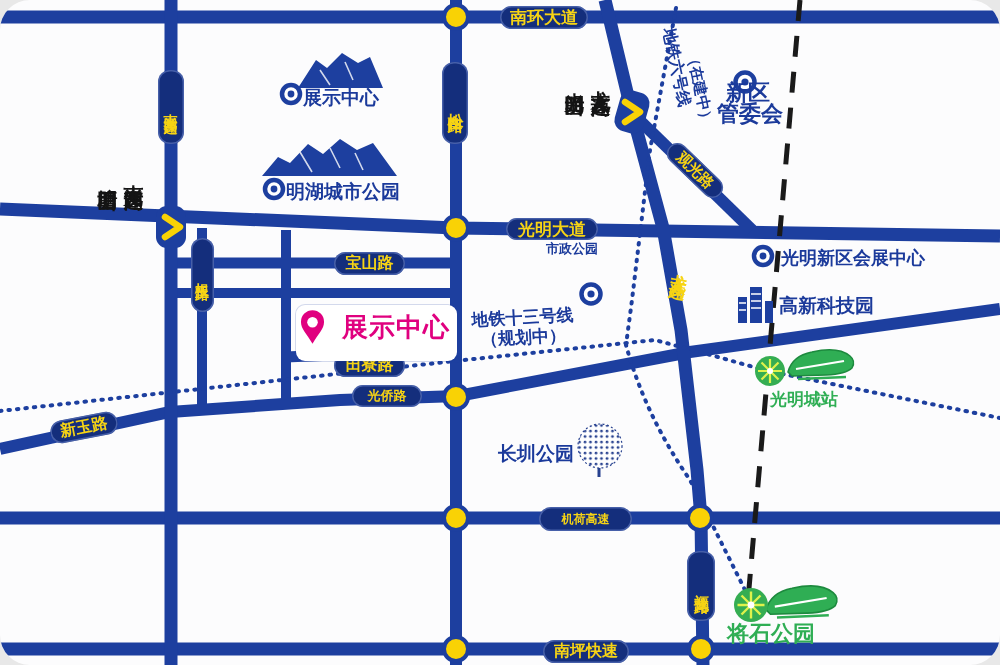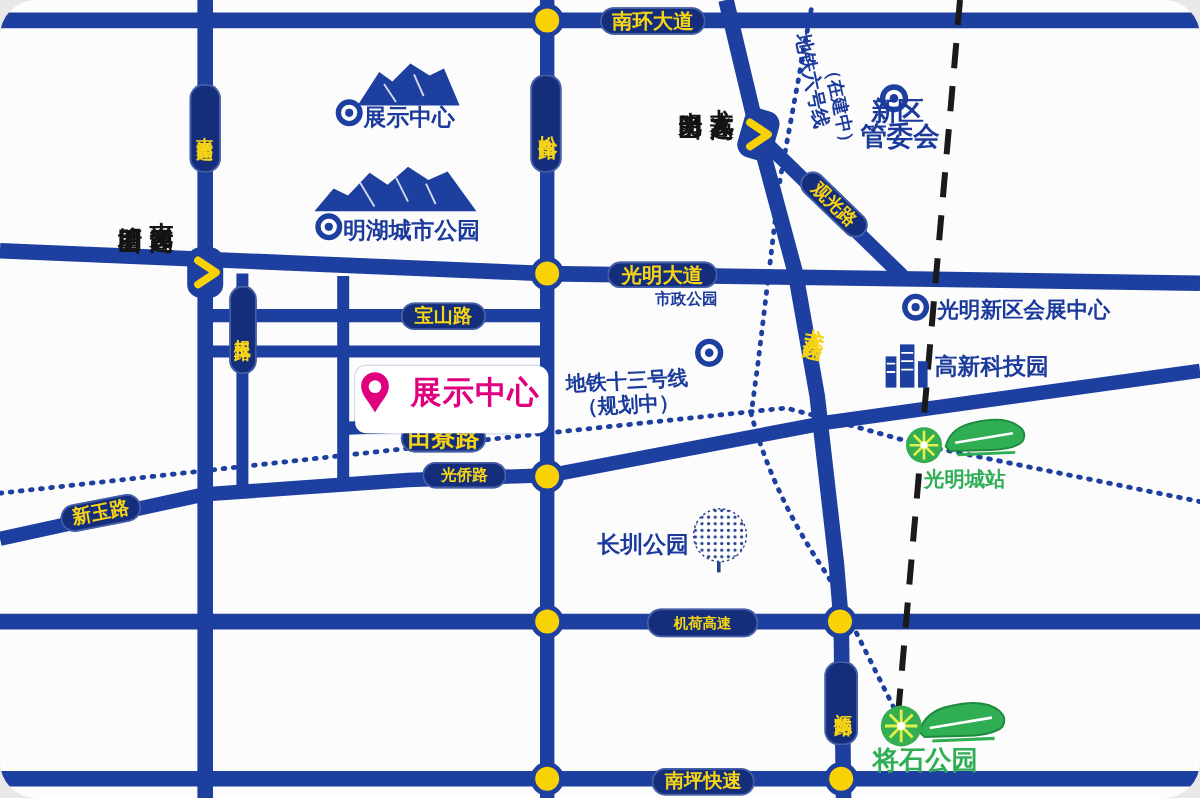--- a/index.html
+++ b/index.html
@@ -155,21 +155,21 @@
       <g stroke="#dff24b" stroke-width="2.4">
         <path d="M0,-13.5 V13.5 M-13.5,0 H13.5 M-9.5,-9.5 L9.5,9.5 M-9.5,9.5 L9.5,-9.5"></path>
       </g>
       <circle r="3.4" fill="#fff"></circle>
     </g>
   </svg>
 
   <div class="pill" style="left:500px;top:6px;width:88px;height:23px;font-size:17px;">南环大道</div>
   <div class="pill" style="left:506px;top:218px;width:92px;height:22px;font-size:17px;">光明大道</div>
   <div class="pill" style="left:334px;top:252px;width:71px;height:23px;font-size:16px;">宝山路</div>
-  <div class="pill" style="left:334px;top:354px;width:71px;height:23px;font-size:20px;">田寮路</div>
+  <div class="pill" style="left:334px;top:354px;width:71px;height:23px;font-size:16px;">田寮路</div>
   <div class="pill" style="left:352px;top:385px;width:70px;height:22px;font-size:13px;">光侨路</div>
   <div class="pill" style="left:50px;top:416px;width:68px;height:23px;font-size:16px;transform:rotate(-11deg);">新玉路</div>
   <div class="pill" style="left:539px;top:507px;width:93px;height:24px;font-size:12px;">机荷高速</div>
   <div class="pill" style="left:543px;top:640px;width:86px;height:23px;font-size:16px;font-family:Liberation Serif, serif;">南坪快速</div>
   <div class="pill" style="left:660px;top:160px;width:70px;height:21px;font-size:15px;transform:rotate(44deg);">观光路</div>
 
   <div class="pill v" style="left:442px;top:62px;width:26px;height:82px;font-size:16px;">松白路</div>
   <div class="pill v" style="left:158px;top:70px;width:26px;height:74px;font-size:14px;">南光高速</div>
   <div class="pill v" style="left:191px;top:238px;width:23px;height:74px;font-size:14px;">根玉路</div>
   <div class="pill v" style="left:687px;top:551px;width:28px;height:70px;font-size:15px;">福龙路</div>

